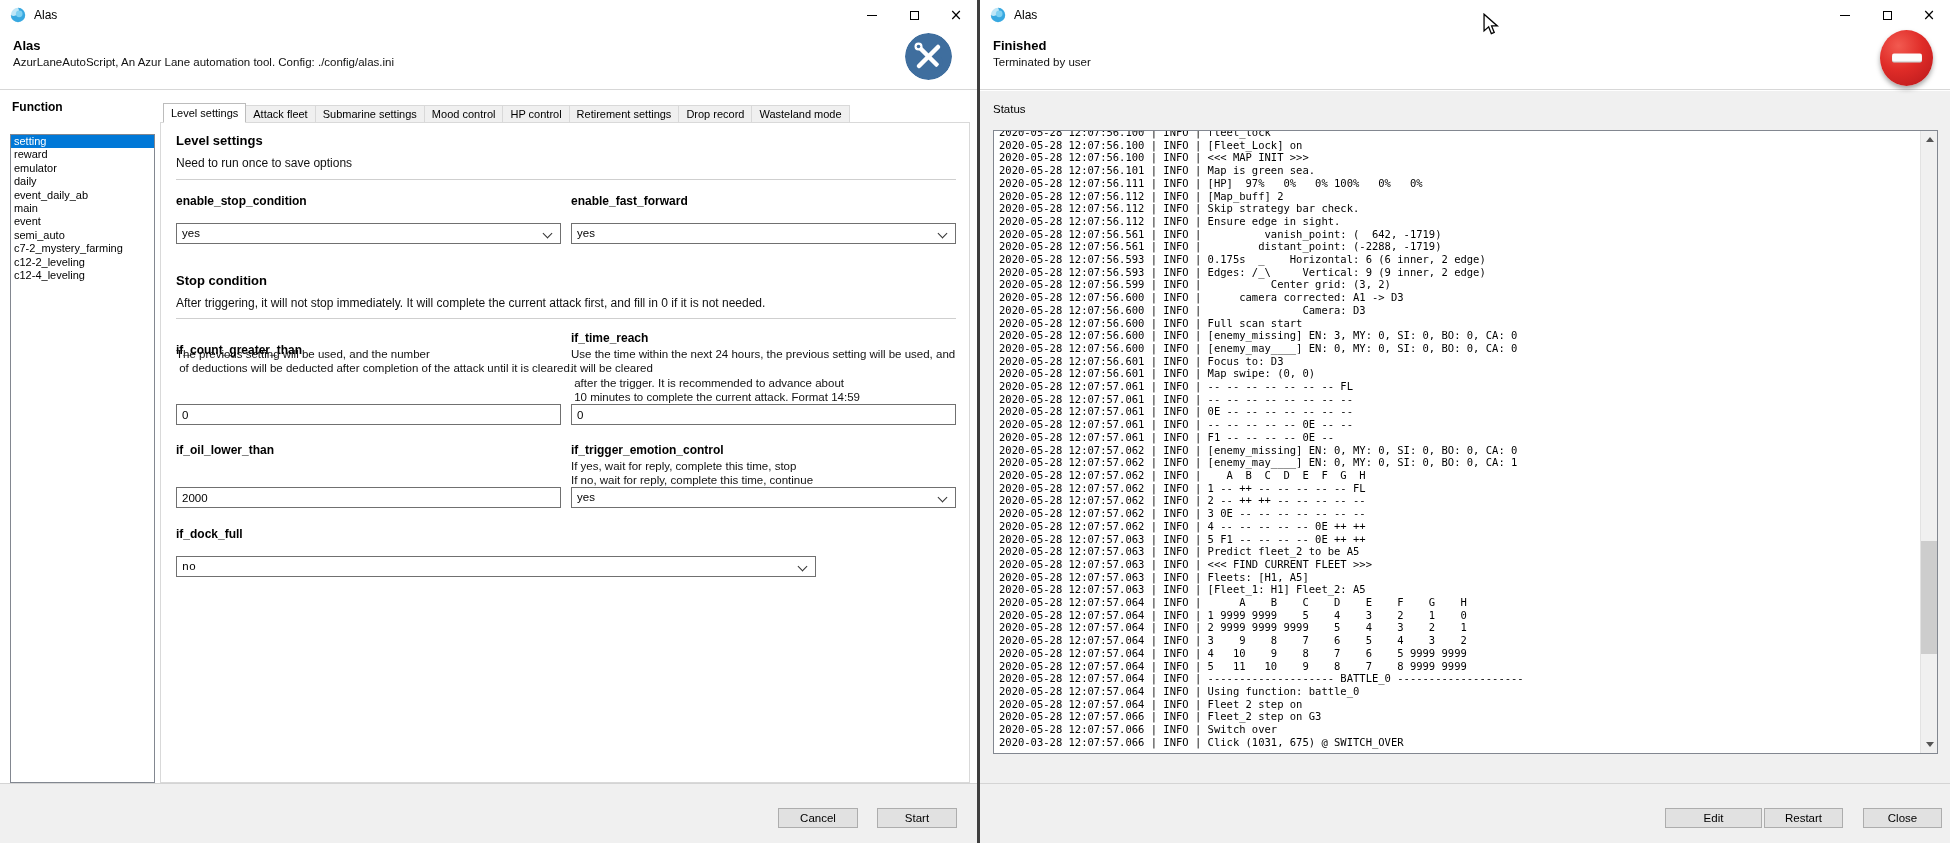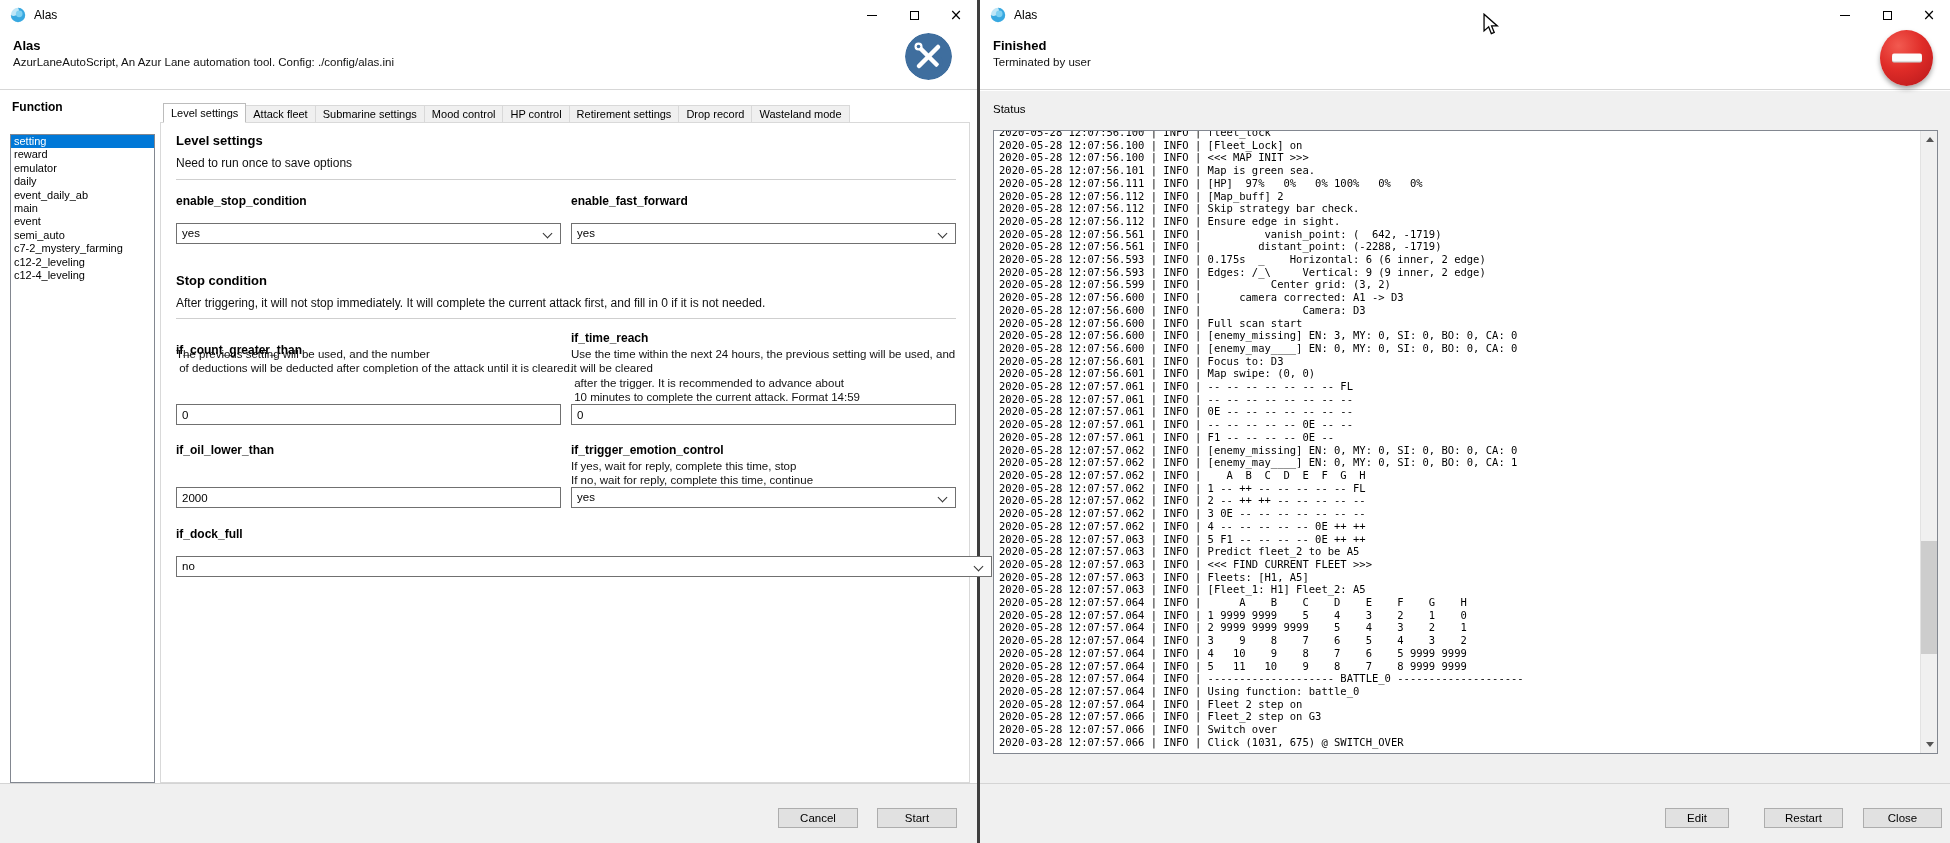--- a/index.html
+++ b/index.html
@@ -185,21 +185,21 @@
       <div class="f-label" style="left:410px; top:320px;">if_trigger_emotion_control</div>
       <div class="f-desc" style="left:410px; top:336px; width:388px;">If yes, wait for reply, complete this time, stop
 If no, wait for reply, complete this time, continue</div>
       <input class="tinput" style="left: 15px; top: 364px; width: 385px;" value="2000">
       <div class="combo" style="left:410px; top:364px; width:385px;">
         <span class="combo-value">yes</span>
         <span class="chev"></span>
       </div>
 
       <div class="f-label" style="left:15px; top:404px;">if_dock_full</div>
-      <div class="combo" style="left:15px; top:433px; width:816px;">
+      <div class="combo" style="left:15px; top:433px; width:640px;font-family:Liberation Mono, monospace;">
         <span class="combo-value">no</span>
         <span class="chev"></span>
       </div>
     </div>
 
     <div class="footer">
       <button class="btn" style="left:778px;">Cancel</button>
       <button class="btn" style="left:877px;">Start</button>
     </div>
   </div>
@@ -297,21 +297,21 @@
             <div class="tri-up"></div>
           </div>
         <div class="sb-thumb"></div>
         <div class="sb-btn sb-down">
             <div class="tri-down"></div>
           </div>
       </div>
     </div>
 
     <div class="footer" style="background:#f0f0f0;">
-      <button class="btn" style="left:685px; width:64px;">Edit</button>
+      <button class="btn" style="left:685px; width:97px;">Edit</button>
       <button class="btn" style="left:784px; width:79px;">Restart</button>
       <button class="btn" style="left:883px; width:79px;">Close</button>
     </div>
   </div>
 
   <svg class="mouse-cursor" width="18" height="22" viewBox="0 0 14 19">
     <path d="M1 1 L1 15.5 L5 12 L7.3 17.8 L9.8 16.8 L7.5 11.2 L12.5 11.2 Z" fill="#ffffff" stroke="#000000" stroke-width="1.1"></path>
   </svg>
 
 </div>

